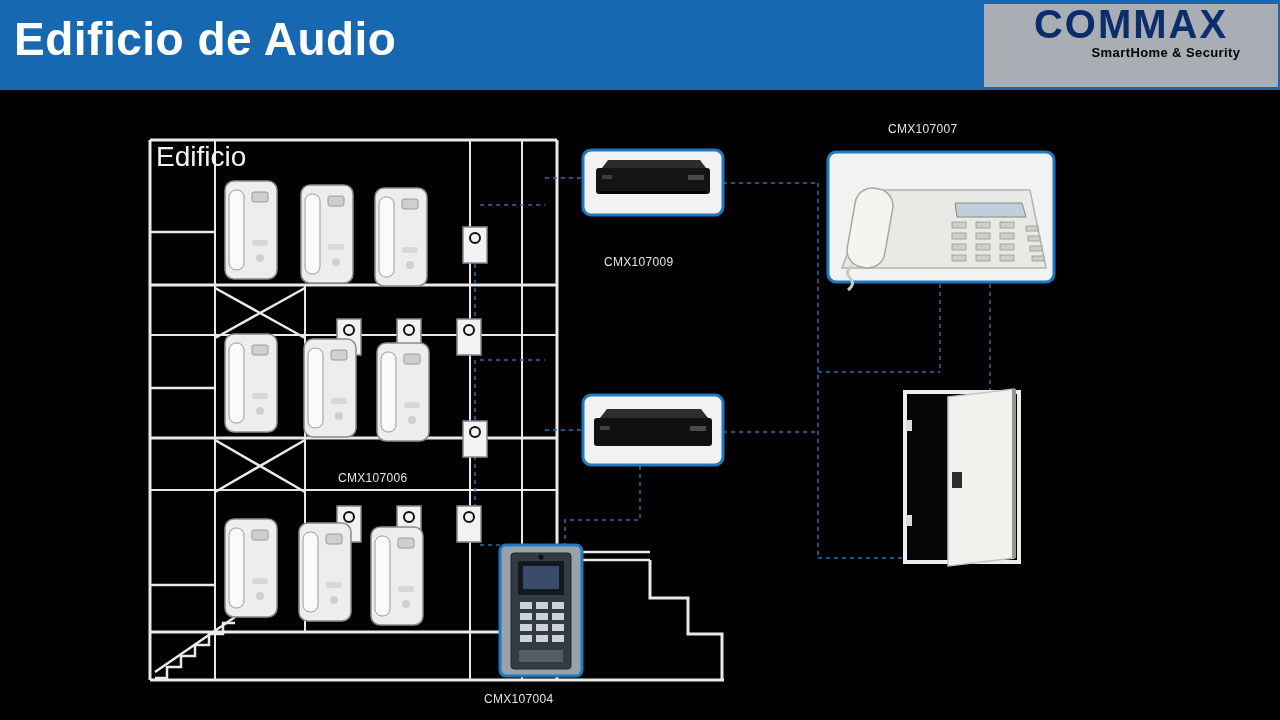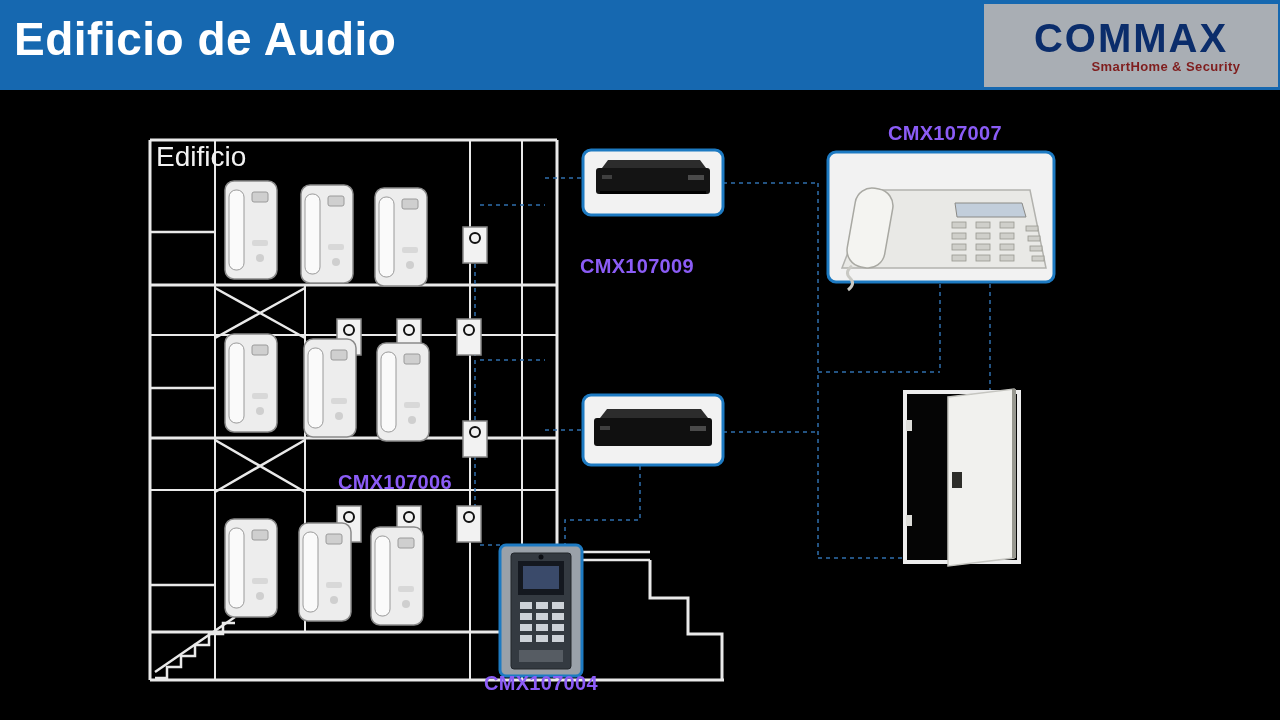--- a/index.html
+++ b/index.html
@@ -4,32 +4,32 @@
 <style>
   * { box-sizing: border-box; margin: 0; padding: 0; }
   html, body { width: 1280px; height: 720px; background: #000; }
   body { font-family: "Liberation Sans", sans-serif; }
   .slide { position: relative; width: 1280px; height: 720px; background: #000; overflow: hidden; }
 
   
   .header { position: absolute; top: 0; left: 0; width: 1280px; height: 90px; background: #1668b0; }
   .title { position: absolute; left: 14px; top: 12px; color: #ffffff; font-size: 46px; font-weight: bold; letter-spacing: 0.5px; }
   .logo-box { position: absolute; top: 4px; right: 2px; width: 294px; height: 83px; background: #a9aeb4;
-              display: flex; flex-direction: column; align-items: center; justify-content: center; }
+              display: flex; flex-direction: column; align-items: center; justify-content: flex-start; }
   .logo-brand { color: #0b2d6b; font-size: 40px; font-weight: bold; letter-spacing: 2px; line-height: 1; }
-  .logo-tagline { color: #7f1d1d; font-size: 13px; font-weight: bold; letter-spacing: 0.4px; margin-top: 1px; align-self: center; padding-left: 70px; }
+  .logo-tagline { color: #000000; font-size: 13px; font-weight: bold; letter-spacing: 0.4px; margin-top: 1px; align-self: center; padding-left: 70px; }
 
   
   .diagram-svg { position: absolute; top: 90px; left: 0; width: 1280px; height: 630px; }
   .building-label { position: absolute; left: 156px; top: 101px; color: #f2f2f2; font-size: 28px; font-weight: normal; margin-top: 40px; }
-  .device-label { position: absolute; color: #8b5cf6; font-size: 20px; font-weight: bold; letter-spacing: 0.3px; white-space: nowrap; }
+  .device-label { position: absolute; color: #e5e5e5; font-size: 12px; font-weight: normal; letter-spacing: 0.3px; white-space: nowrap; }
   .lbl-cmx107007 { left: 888px; top: 122px; }
-  .lbl-cmx107009 { left: 580px; top: 255px; text-align: right; }
+  .lbl-cmx107009 { left: 604px; top: 255px; text-align: right; }
   .lbl-cmx107006 { left: 290px; top: 471px; margin-left: 48px; }
-  .lbl-cmx107004 { left: 484px; top: 672px; }
+  .lbl-cmx107004 { left: 484px; top: 692px; }
 </style>
 </head>
 <body>
 
 <div class="slide">
 
   <div class="header">
     <div class="title">Edificio de Audio</div>
     <div class="logo-box">
       <div class="logo-brand">COMMAX</div>

